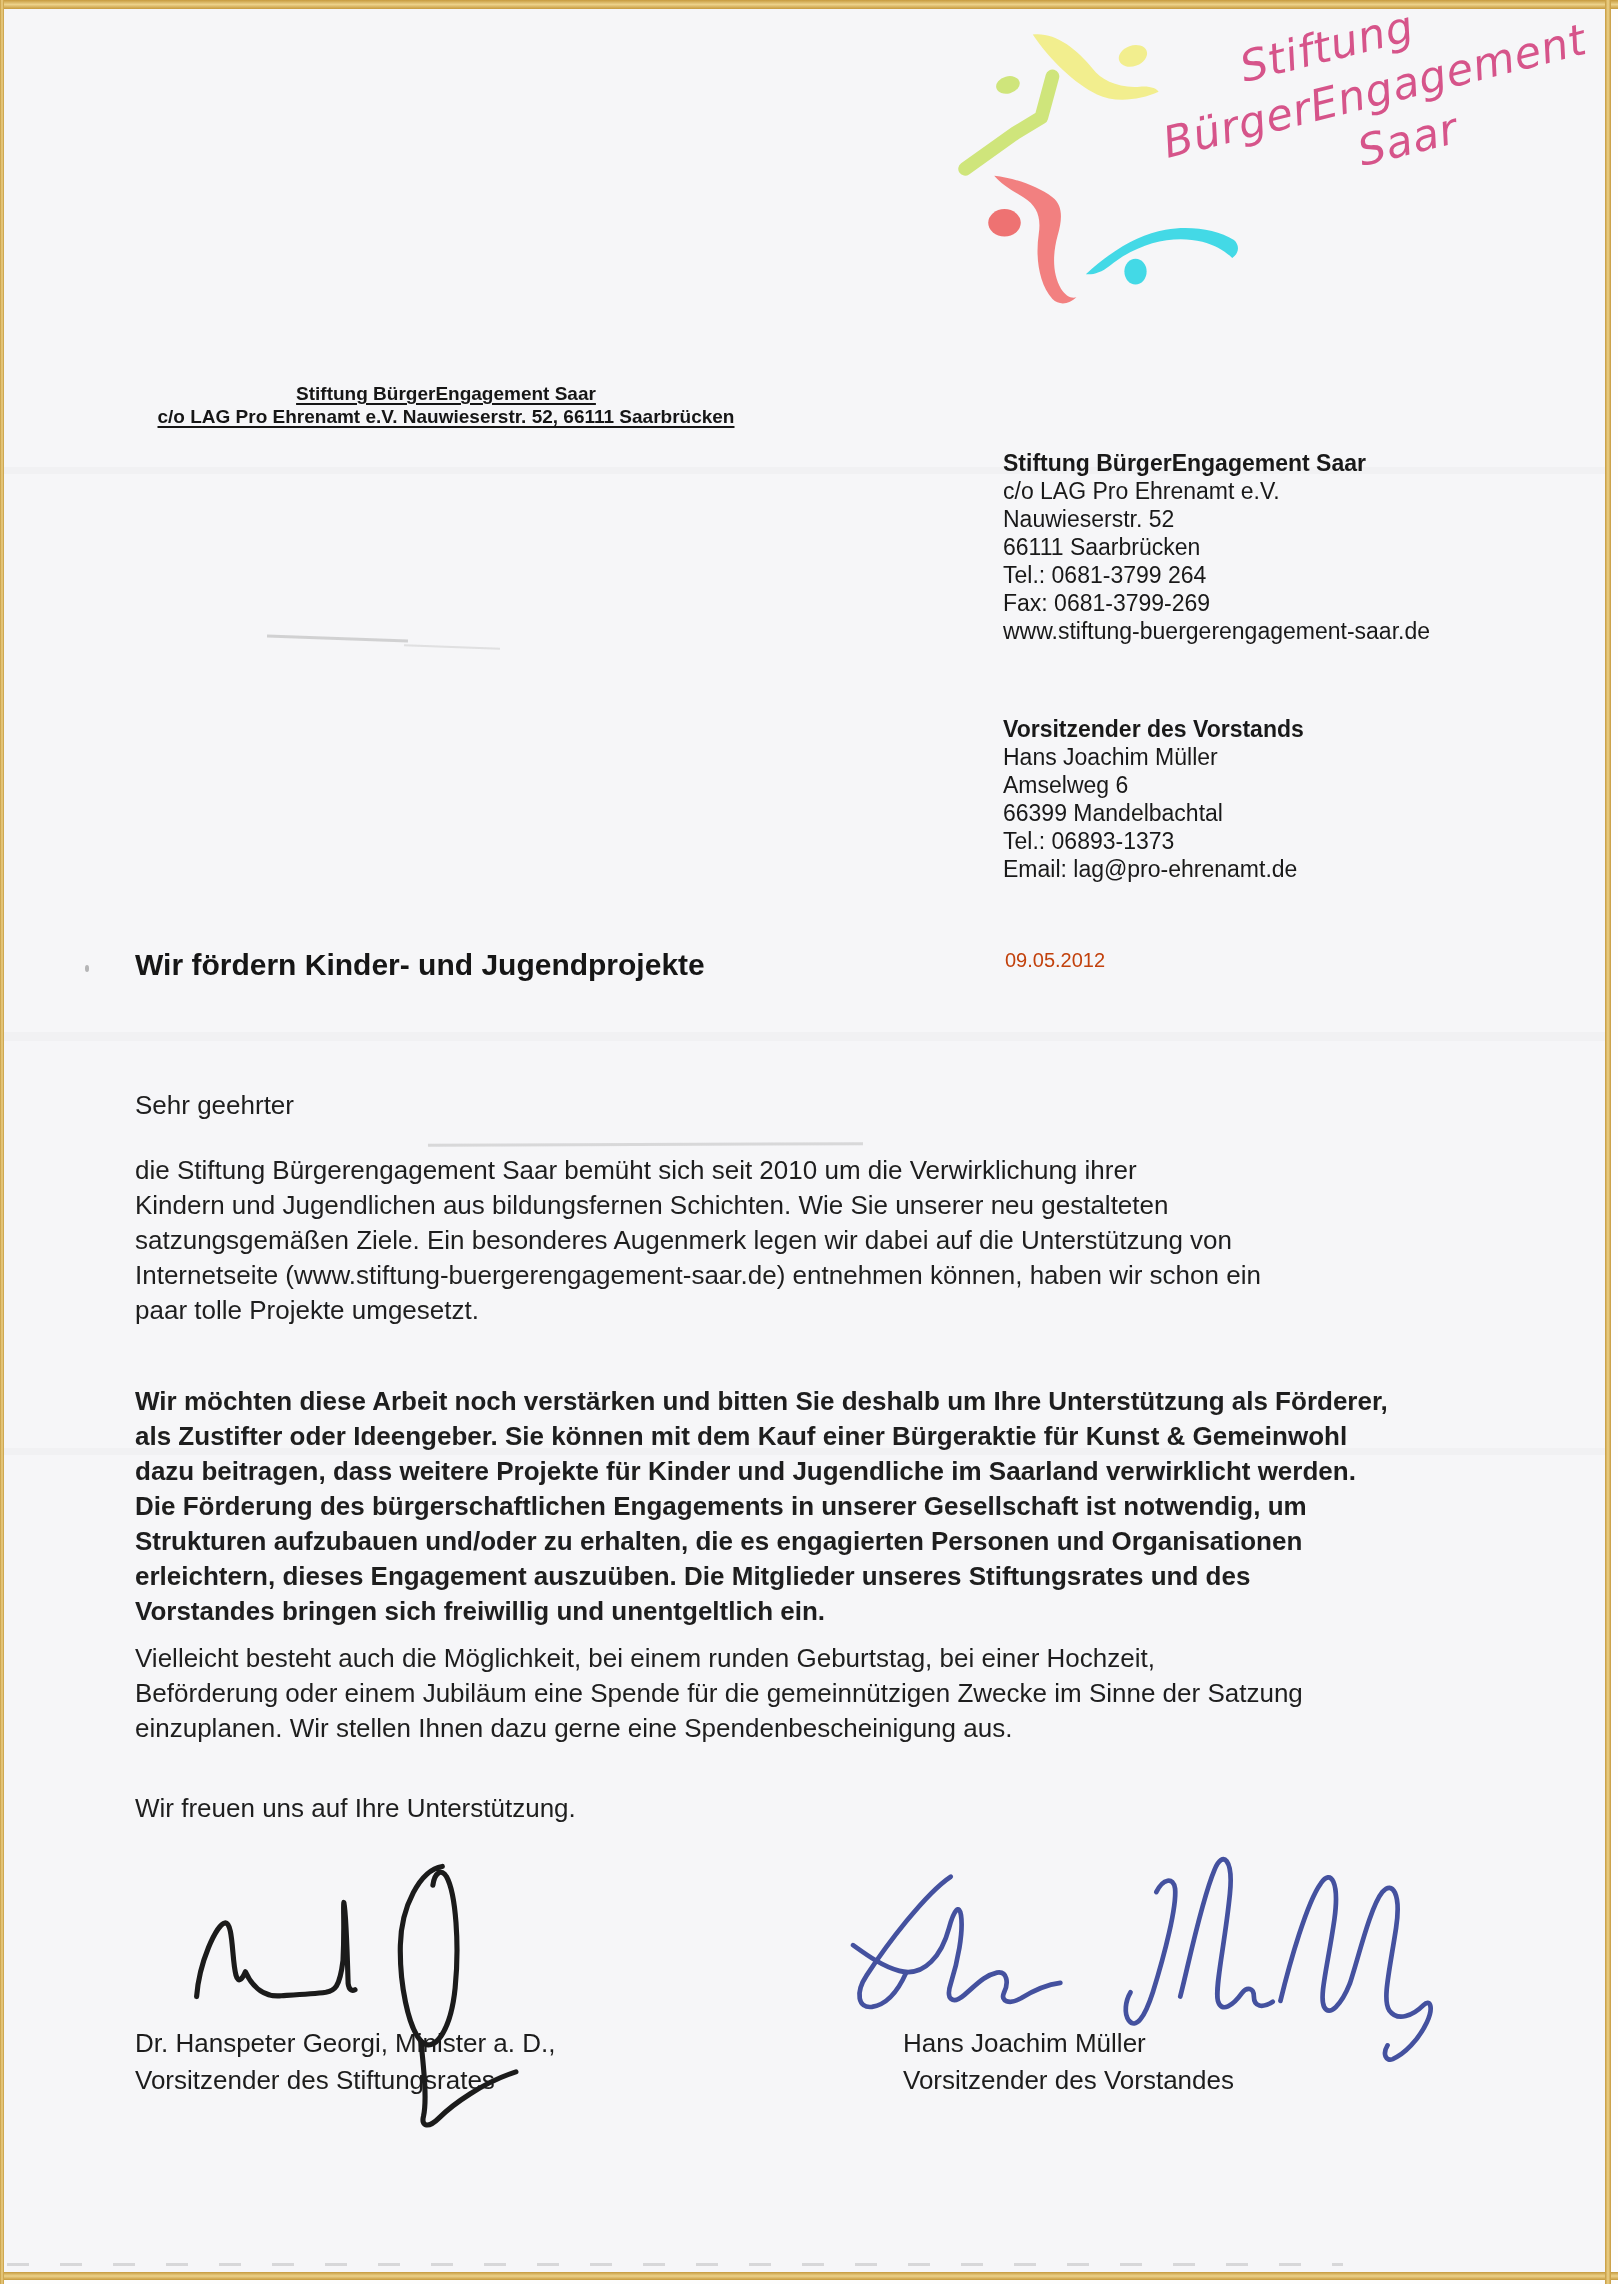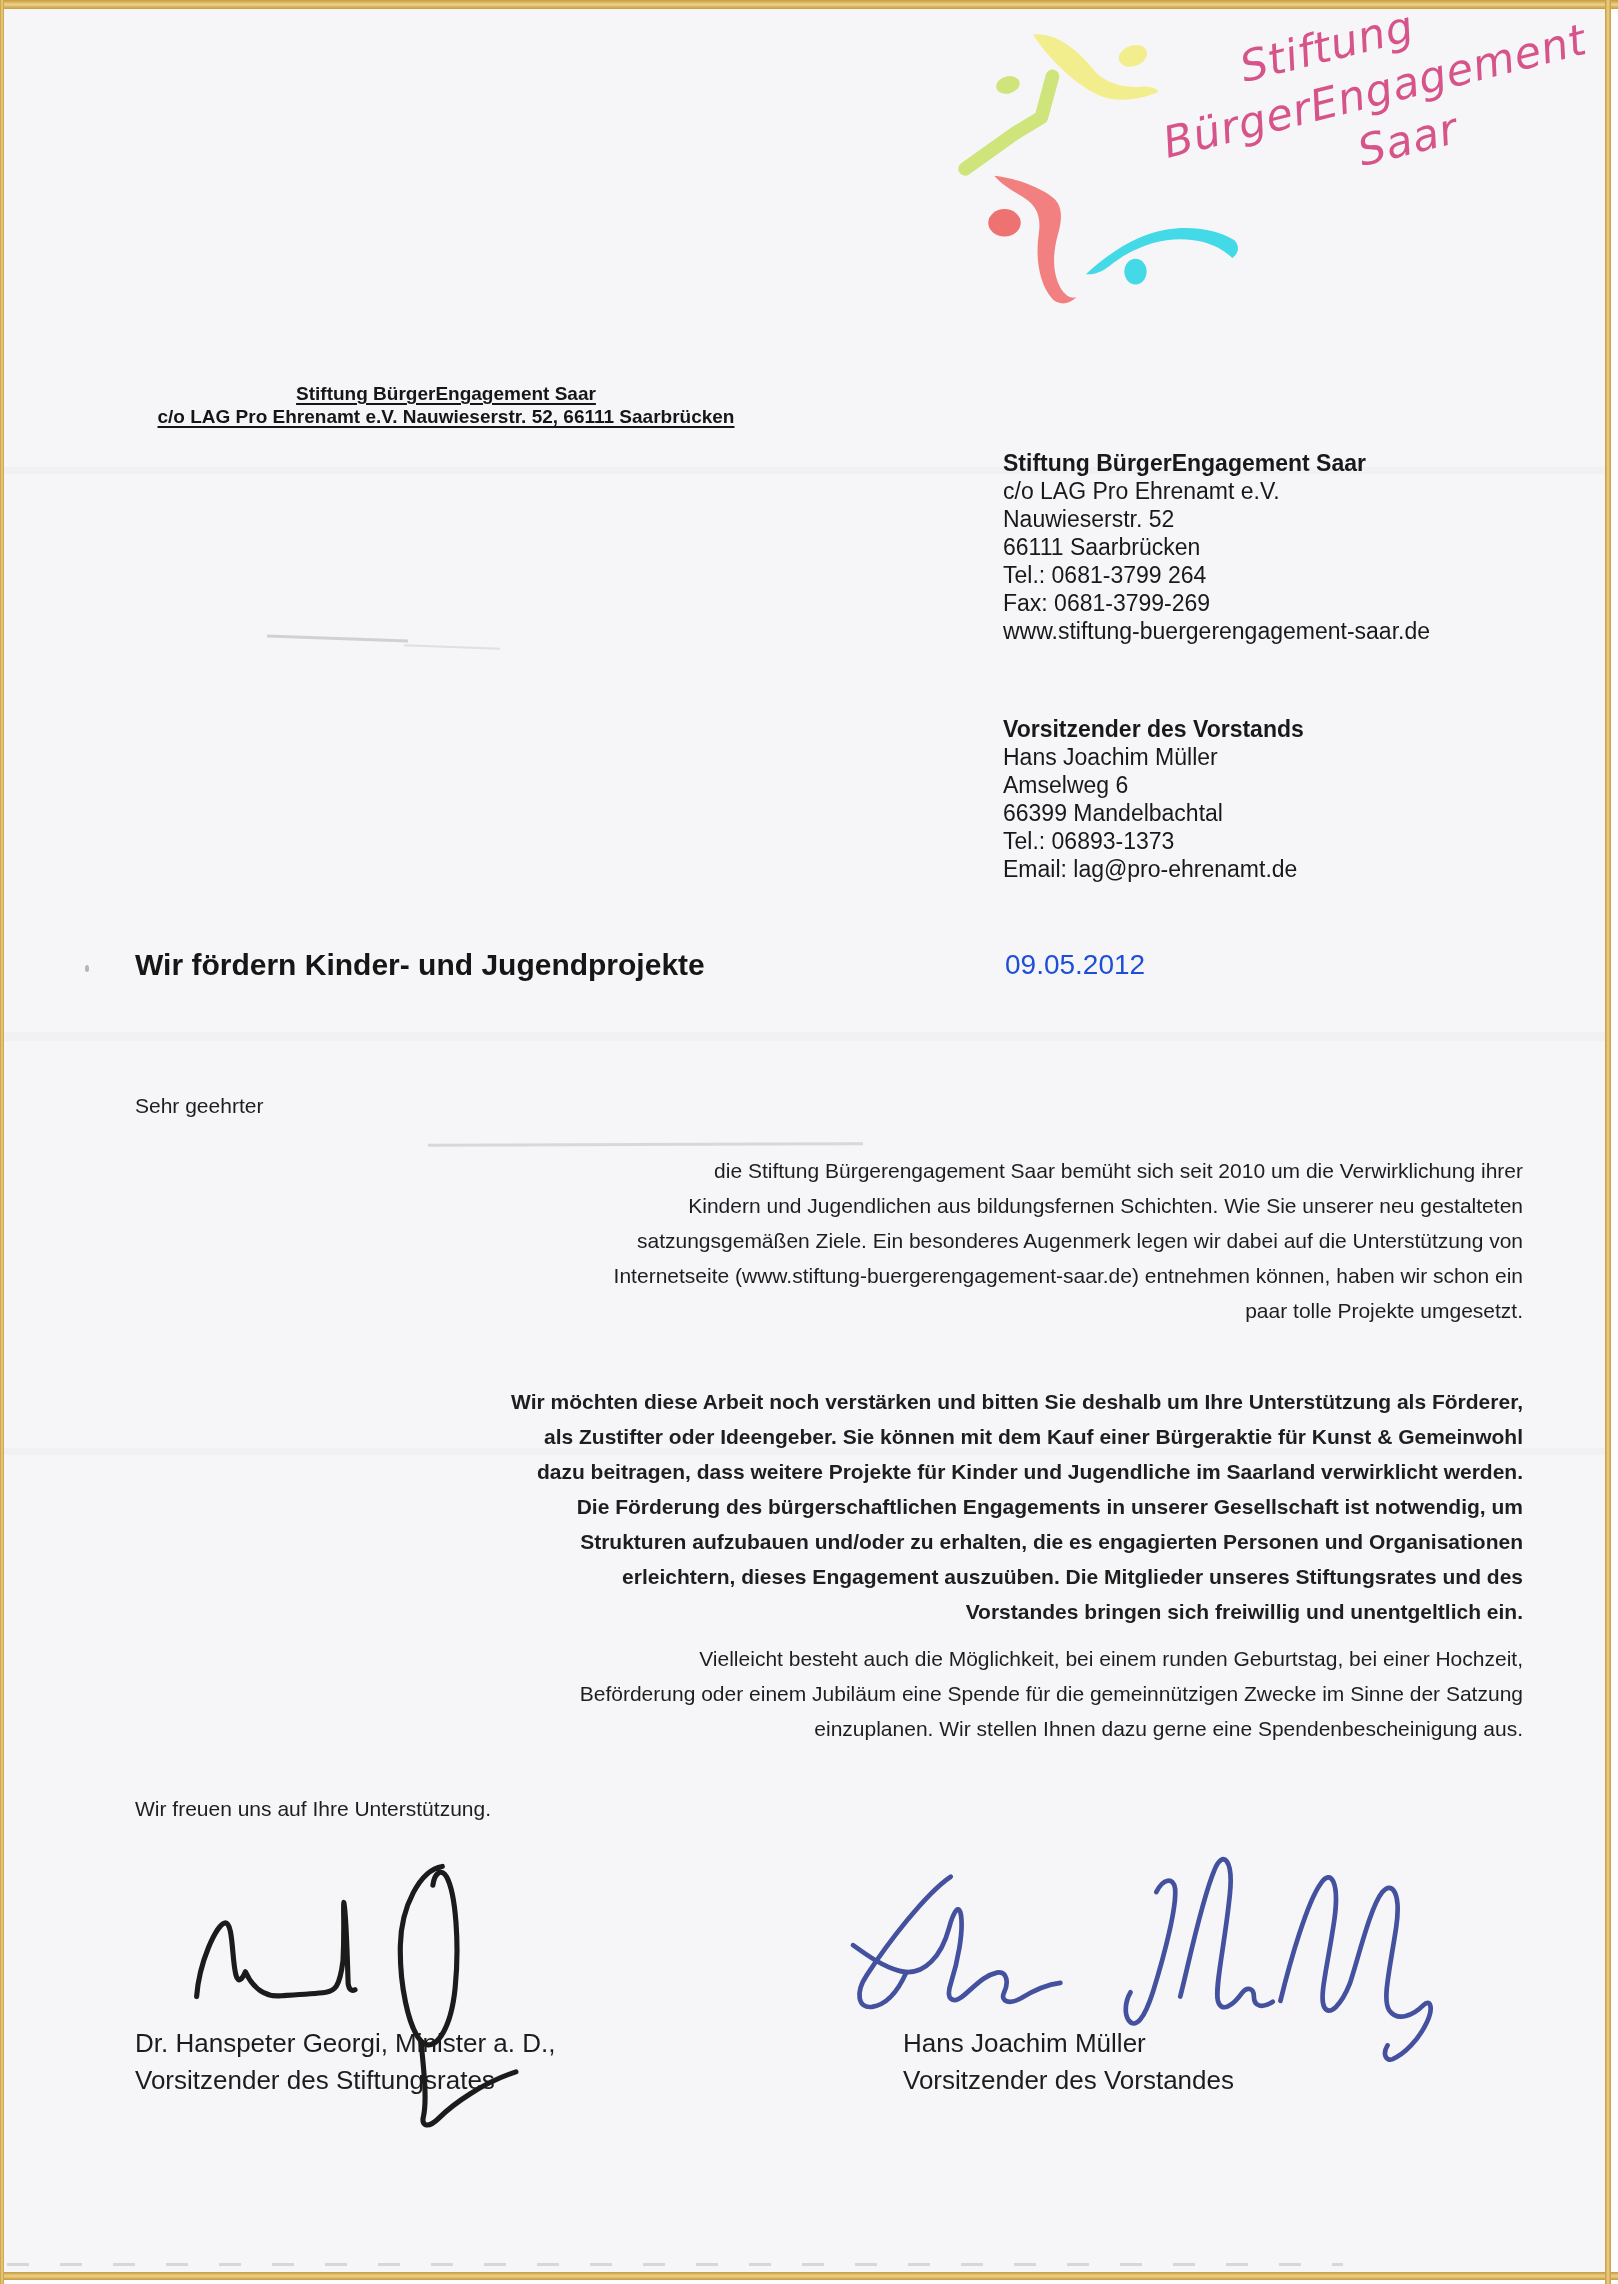--- a/index.html
+++ b/index.html
@@ -41,24 +41,24 @@
   .sender div{text-decoration:underline;text-decoration-thickness:1.7px;text-underline-offset:2.6px;}
 
   
   .contact{position:absolute;left:1003px;width:531px;font-size:23px;line-height:28px;color:#191919;}
   .contact-1{top:449px;}
   .contact-2{top:667px;margin-top:48px;}
   .contact .contact-title{font-weight:bold;}
 
   
   .subject-title{position:absolute;left:135px;top:948px;font-size:30px;font-weight:bold;color:#161616;}
-  .letter-date{position:absolute;left:1005px;top:949px;font-size:28px;color:#1d4ed8;}
-
-  
-  .bodyline{font-size:21px;line-height:35px;color:#1e1e1e;text-align:right;}
+  .letter-date{position:absolute;left:1005px;top:949px;font-size:20px;color:#c2410c;}
+
+  
+  .bodyline{font-size:26px;line-height:35px;color:#1e1e1e;}
   .salutation{position:absolute;left:135px;top:1088px;}
   .para{position:absolute;left:135px;width:1388px;}
   .p1{top:1153px;}
   .p2{top:1384px;font-weight:bold;}
   .p3{top:1641px;}
   .closing{position:absolute;left:135px;top:1791px;}
 
   
   .sig{position:absolute;}
   .sig-left{left:129px;top:1825px;}

